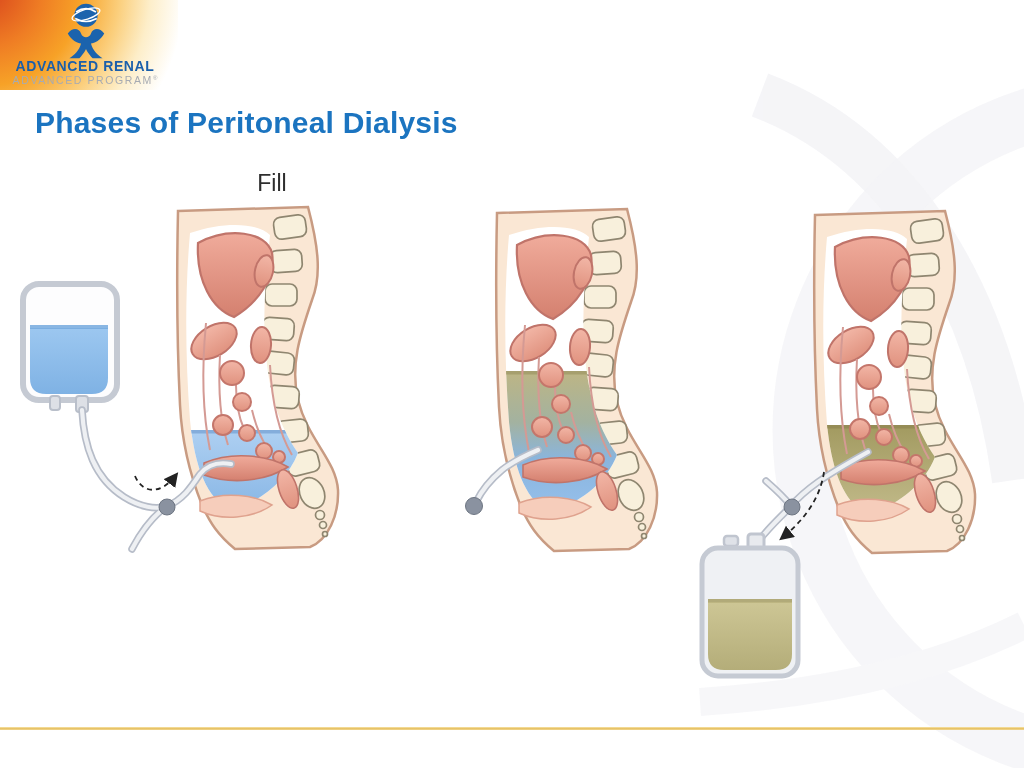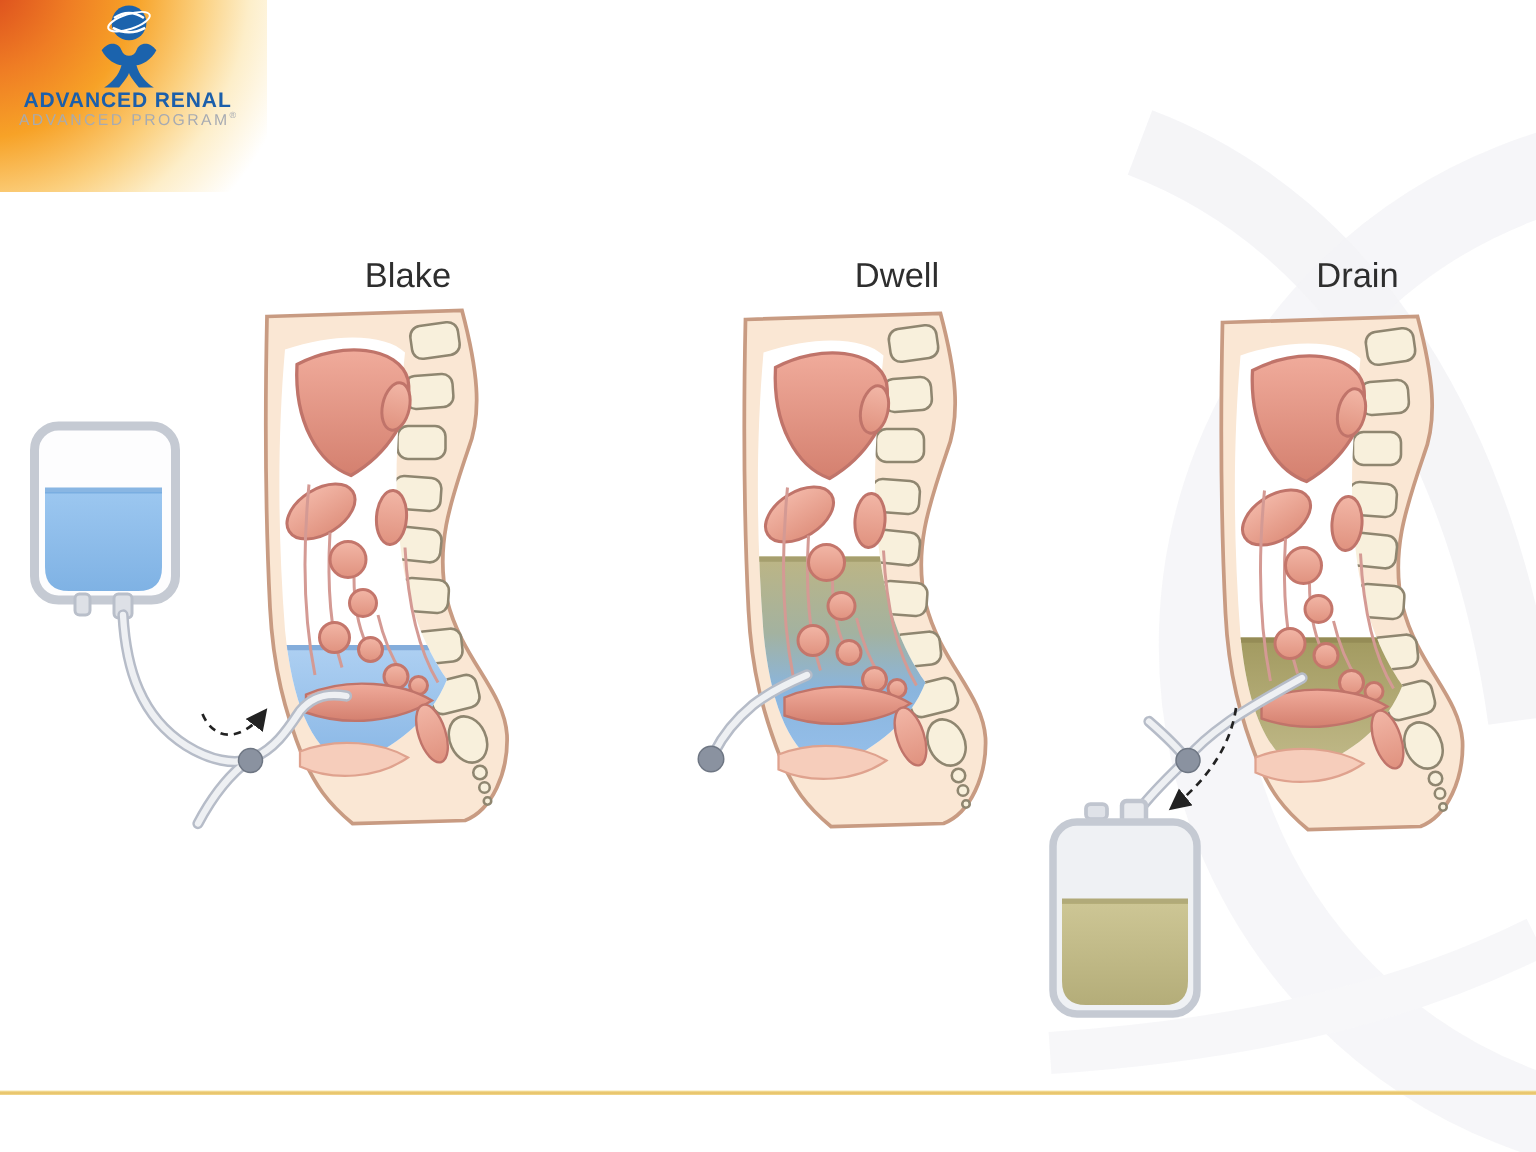--- a/index.html
+++ b/index.html
@@ -2,21 +2,21 @@
 <html><head>
 <meta charset="utf-8">
 <style>
   html,body{margin:0;padding:0;}
   body{width:1024px;height:768px;position:relative;background:#ffffff;
        font-family:"Liberation Sans",sans-serif;overflow:hidden;}
   .stage{position:absolute;inset:0;width:1024px;height:768px;}
   .art{position:absolute;left:0;top:0;z-index:1;}
 
   
-  .logo-block{position:absolute;left:0;top:0;width:178px;height:128px;z-index:2;
+  .logo-block{position:absolute;left:0;top:0;width:178px;height:90px;z-index:2;
     background:radial-gradient(circle at -8% -10%, #d8431c 0%, #ef7d24 26%, #f7a227 44%,
                #fbcf7d 62%, #fdeec9 76%, #ffffff 92%);}
   .logo-icon{position:absolute;left:60px;top:2px;}
   .logo-line1{position:absolute;left:0px;top:58px;width:170px;text-align:center;
     font-size:14px;font-weight:bold;color:#1b5fab;letter-spacing:0.6px;}
   .logo-line2{position:absolute;left:0px;top:74px;width:170px;text-align:center;
     font-size:10.5px;color:#a7abb2;letter-spacing:1.6px;white-space:nowrap;}
   .logo-line2 .rmark{font-size:6px;vertical-align:super;letter-spacing:0;}
 
   .slide-title{position:absolute;left:35px;top:106px;z-index:2;
@@ -224,19 +224,18 @@
       </g>
       <ellipse cx="30" cy="15" rx="17.5" ry="6" fill="none" stroke="#ffffff" stroke-width="1.6" transform="rotate(-18 30 15)"></ellipse>
       <path d="M 8,38 C 14,30 22,32 24,38 C 26,44 34,44 36,38 C 38,32 46,30 52,38
                C 48,46 40,50 36,50 C 38,58 44,64 50,68 L 38,68 C 33,62 30,58 30,56
                C 30,58 27,62 22,68 L 10,68 C 16,64 22,58 24,50 C 20,50 12,46 8,38 Z" fill="#1b63ad"></path>
     </svg>
     <div class="logo-line1">ADVANCED RENAL</div>
     <div class="logo-line2"><span>ADVANCED PROGRAM</span><span class="rmark">®</span></div>
   </div>
 
-
-  <div class="phase-label fill">Blake</div>
-  <div class="phase-label dwell">Dwell</div>
-  <div class="phase-label drain">Drain</div>
+  <div class="slide-title">Phases of Peritoneal Dialysis</div>
+
+  <div class="phase-label fill">Fill</div>
 
   <div class="gold-line"></div>
 </div>
 
 </body></html>

